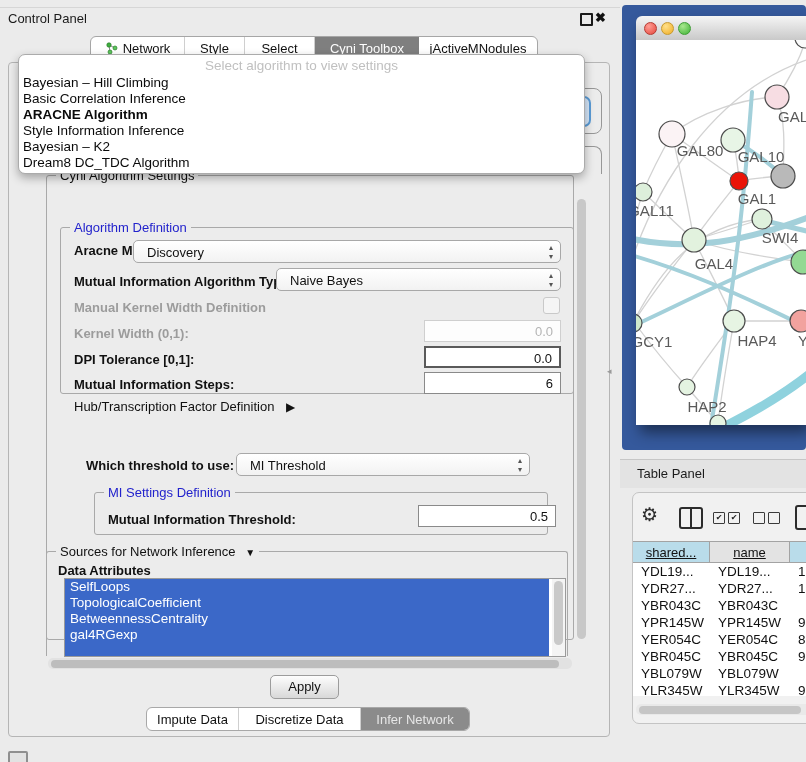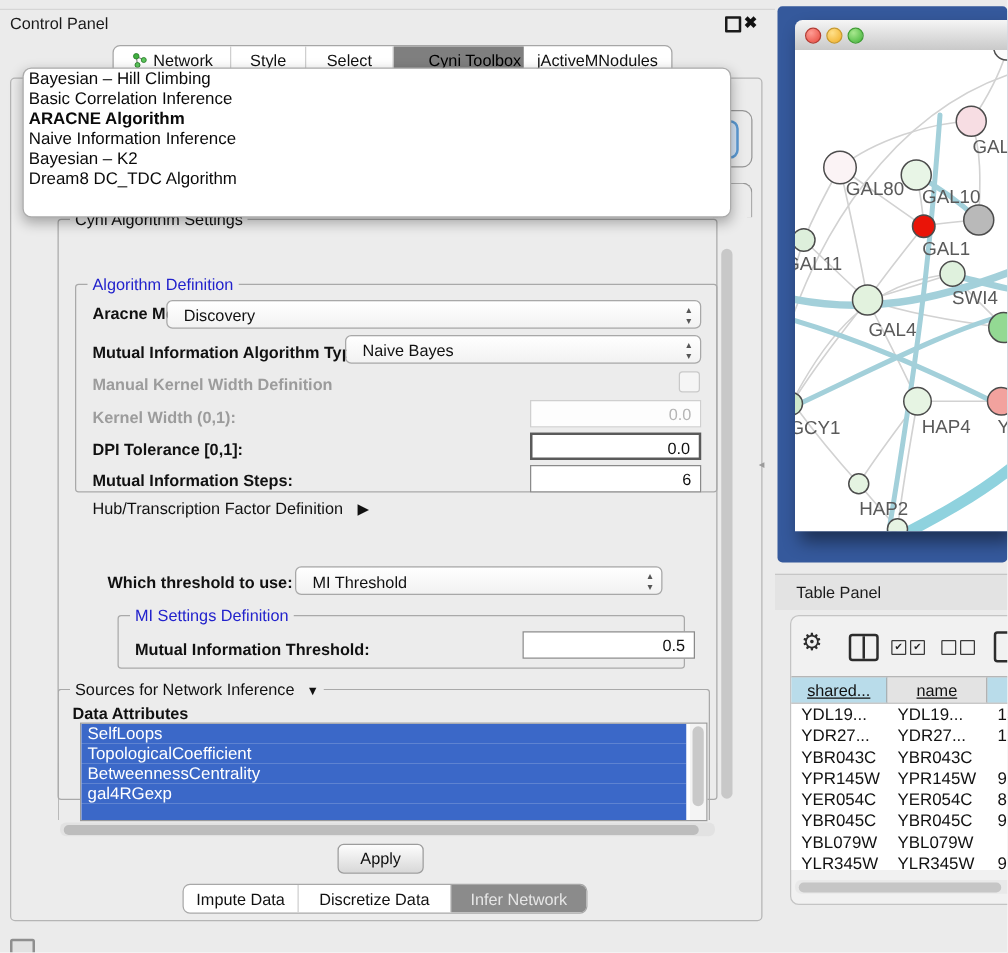--- a/index.html
+++ b/index.html
@@ -9,21 +9,21 @@
   
   .cp-titlebar{left:0;top:7px;width:620px;height:24px;border-top:1px solid #d6d6d6;}
   .cp-title{left:8px;top:11px;font-size:13px;color:#1a1a1a;}
   .float-icon{left:580px;top:13px;width:9px;height:9px;border:2px solid #1a1a1a;border-radius:1px;}
   .close-icon{left:595px;top:10px;font-size:13px;font-weight:bold;color:#111;}
   .tabbar{left:90px;top:36px;height:23px;display:flex;background:#fff;border:1px solid #a6a6a6;
           border-radius:6px;overflow:hidden;z-index:2;}
   .tabbar .tab{display:flex;align-items:center;justify-content:center;font-size:13px;gap:5px;
                border-right:1px solid #cfcfcf;padding:5px 2px;box-sizing:border-box;}
   .tabbar .tab:last-child{border-right:none;}
-  .tabbar .tab.sel{background:#7f7f7f;color:#000000;border-right:none;justify-content:flex-end;}
+  .tabbar .tab.sel{background:#7f7f7f;color:#ffffff;border-right:none;}
   .content-panel{left:8px;top:62px;width:600px;height:673px;background:#ececec;
                  border:1px solid #b5b5b5;border-radius:4px;}
   
   .frag1{left:570px;top:88px;width:30px;height:44px;border:1px solid #979797;border-radius:8px;
          background:#ececec;z-index:1;}
   .frag1 .bluepill{position:absolute;left:2px;top:7px;width:14px;height:27px;border:2px solid #5b9bd5;
          background:#d6e6f8;border-radius:7px;}
   .frag2{left:570px;top:146px;width:30px;height:27px;border:1px solid #979797;border-bottom:none;
          border-radius:8px 8px 0 0;background:#ececec;z-index:1;}
   
@@ -145,24 +145,25 @@
   </div>
 
   <div class="abs content-panel"></div>
 
   <div class="abs frag1">
     <div class="bluepill"></div>
   </div>
   <div class="abs frag2"></div>
 
   <div class="abs popup">
+    <div class="ph">Select algorithm to view settings</div>
     <div class="item">Bayesian – Hill Climbing</div>
     <div class="item">Basic Correlation Inference</div>
     <div class="item sel-bold">ARACNE Algorithm</div>
-    <div class="item">Naive Information Inference</div>
+    <div class="item">Style Information Inference</div>
     <div class="item">Bayesian – K2</div>
     <div class="item">Dream8 DC_TDC Algorithm</div>
   </div>
 
   <div class="grp" style="left:46px;top:175px;width:526px;height:463px;">
     <div class="gtitle">Cyni Algorithm Settings</div>
   </div>
 
   <div class="grp" style="left:60px;top:227px;width:502px;height:165px;padding-left:10px;">
     <div class="gtitle blue">Algorithm Definition</div>

